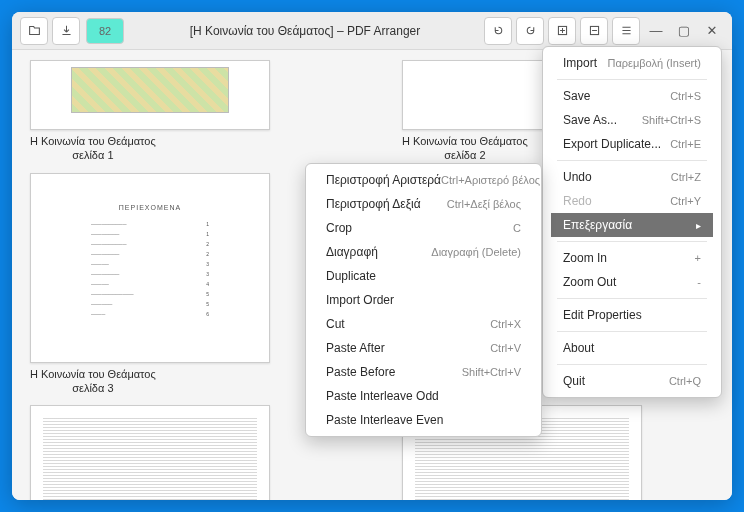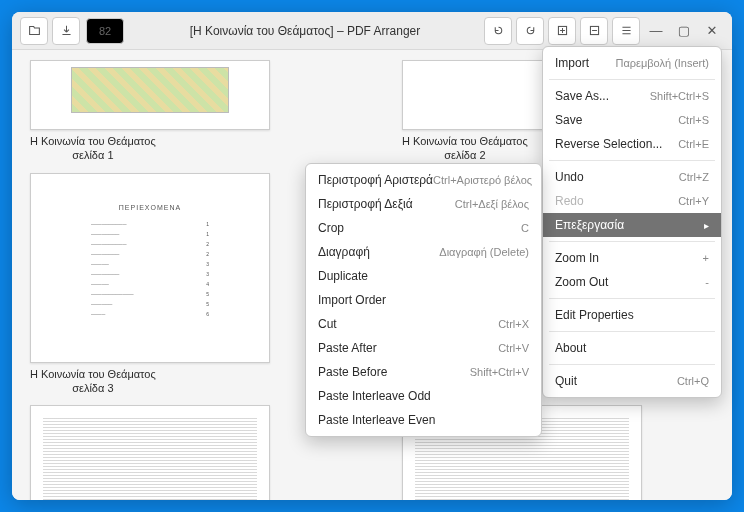--- a/index.html
+++ b/index.html
@@ -1,20 +1,20 @@
 <!DOCTYPE html>
 <html><head>
 <meta charset="utf-8">
 <style>
 * { margin: 0; padding: 0; box-sizing: border-box; font-family: -apple-system, "Segoe UI", sans-serif; }
 body { background: #0c86e8; width: 744px; height: 512px; overflow: hidden; position: relative; }
 .window { position: absolute; left: 12px; top: 12px; width: 720px; height: 488px; background: #fafafa; border-radius: 8px; box-shadow: 0 4px 24px rgba(0,0,0,.25); overflow: hidden; display: flex; flex-direction: column; }
 .titlebar { height: 38px; background: #ededed; display: flex; align-items: center; padding: 0 6px; border-bottom: 1px solid #d9d9d9; }
 .tb-btn { width: 28px; height: 28px; border: 1px solid #ccc; background: #fff; border-radius: 4px; margin: 0 2px; display: flex; align-items: center; justify-content: center; font-size: 12px; color: #333; cursor: pointer; }
-.tb-page { width: 38px; height: 26px; border: 1px solid #ccc; border-radius: 4px; background: #000000; text-align: center; font-size: 11px; color: #666; display: flex; align-items: center; justify-content: center; margin: 0 4px; }
+.tb-page { width: 38px; height: 26px; border: 1px solid #ccc; border-radius: 4px; background: #5eead4; text-align: center; font-size: 11px; color: #666; display: flex; align-items: center; justify-content: center; margin: 0 4px; }
 .tb-title { flex: 1; text-align: center; font-size: 12px; color: #333; font-weight: 400; }
 .tb-group { display: flex; align-items: center; }
 .win-btn { width: 28px; height: 28px; display: flex; align-items: center; justify-content: center; font-size: 13px; color: #555; cursor: pointer; }
 .content { flex: 1; background: #f5f5f5; padding: 10px 18px; overflow: hidden; position: relative; }
 .grid { display: grid; grid-template-columns: 1fr 1fr; gap: 10px 60px; }
 .thumb-wrap { display: flex; flex-direction: column; align-items: flex-start; }
 .thumb { background: #fff; border: 1px solid #ccc; box-shadow: 0 1px 2px rgba(0,0,0,.1); position: relative; }
 .thumb.sel { outline: 3px solid #2c7de0; outline-offset: -1px; }
 .t1 { width: 240px; height: 70px; }
 .t2 { width: 240px; height: 70px; }
@@ -22,21 +22,21 @@
 .t4 { width: 240px; height: 190px; }
 .t5, .t6 { width: 240px; height: 180px; }
 .caption { font-size: 11px; color: #2a2a2a; text-align: center; margin-top: 4px; line-height: 1.3; }
 .map { position: absolute; top: 6px; left: 40px; right: 40px; height: 46px; background: repeating-linear-gradient(45deg,#cde3a7,#cde3a7 6px,#e8dca0 6px,#e8dca0 12px); border: 1px solid #bbb; }
 .toc { position: absolute; top: 30px; left: 60px; right: 60px; font-size: 5px; color: #555; }
 .toc-title { text-align: center; font-size: 7px; margin-bottom: 10px; letter-spacing: 1px; }
 .toc-line { display: flex; justify-content: space-between; margin: 4px 0; }
 .textfill { position: absolute; inset: 12px; background: repeating-linear-gradient(#aaa 0 1px, transparent 1px 3px); opacity: .45; }
 .heading-box { position: absolute; top: 20px; left: 50px; right: 50px; height: 30px; font-size: 5px; color: #666; text-align: center; }
 
-.menu { position: absolute; background: #fff; border: 1px solid #c8c8c8; border-radius: 6px; box-shadow: 0 6px 18px rgba(0,0,0,.22); font-size: 12px; color: #2b2b2b; padding: 4px 0; }
+.menu { position: absolute; background: #fff; border: 1px solid #c8c8c8; border-radius: 6px; box-shadow: 0 6px 18px rgba(0,0,0,.22); font-size: 12px; color: #2b2b2b; padding: 4px 8px; }
 .menu-main { right: 22px; top: 46px; width: 180px; }
 .menu-sub  { right: 202px; top: 163px; width: 237px; }
 .mi { display: flex; justify-content: space-between; align-items: center; padding: 5px 12px; cursor: default; white-space: nowrap; }
 .mi.highlight { background: #737373; color: #fff; }
 .mi .acc { color: #8a8a8a; font-size: 11px; }
 .mi .arrow { font-size: 10px; color: inherit; }
 .mi.disabled { color: #b5b5b5; }
 .sep { height: 1px; background: #e4e4e4; margin: 4px 6px; }
 svg { width: 13px; height: 13px; }
 </style>
@@ -172,29 +172,29 @@
   </div>
 </div>
 
 <div class="menu menu-main">
   <div class="mi">
       <span>Import</span>
       <span class="acc">Παρεμβολή (Insert)</span>
     </div>
   <div class="sep"></div>
   <div class="mi">
+      <span>Save</span>
+      <span class="acc">Ctrl+S</span>
+    </div>
+  <div class="mi">
       <span>Save As...</span>
       <span class="acc">Shift+Ctrl+S</span>
     </div>
   <div class="mi">
-      <span>Save</span>
-      <span class="acc">Ctrl+S</span>
-    </div>
-  <div class="mi">
-      <span>Reverse Selection...</span>
+      <span>Export Duplicate...</span>
       <span class="acc">Ctrl+E</span>
     </div>
   <div class="sep"></div>
   <div class="mi">
       <span>Undo</span>
       <span class="acc">Ctrl+Z</span>
     </div>
   <div class="mi disabled">
       <span>Redo</span>
       <span class="acc">Ctrl+Y</span>

